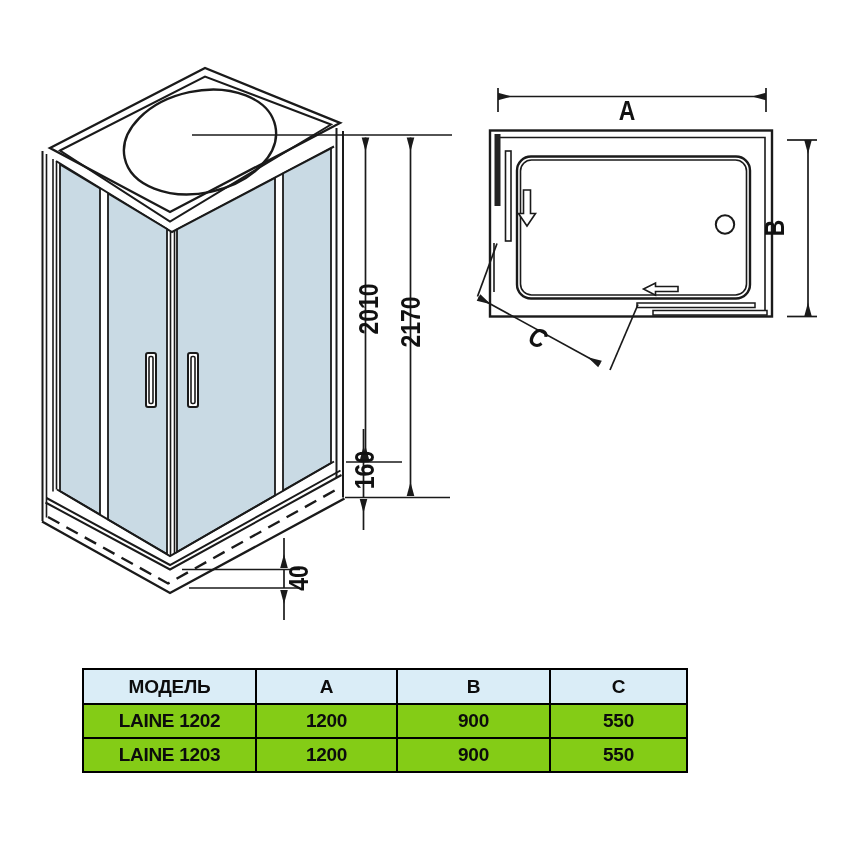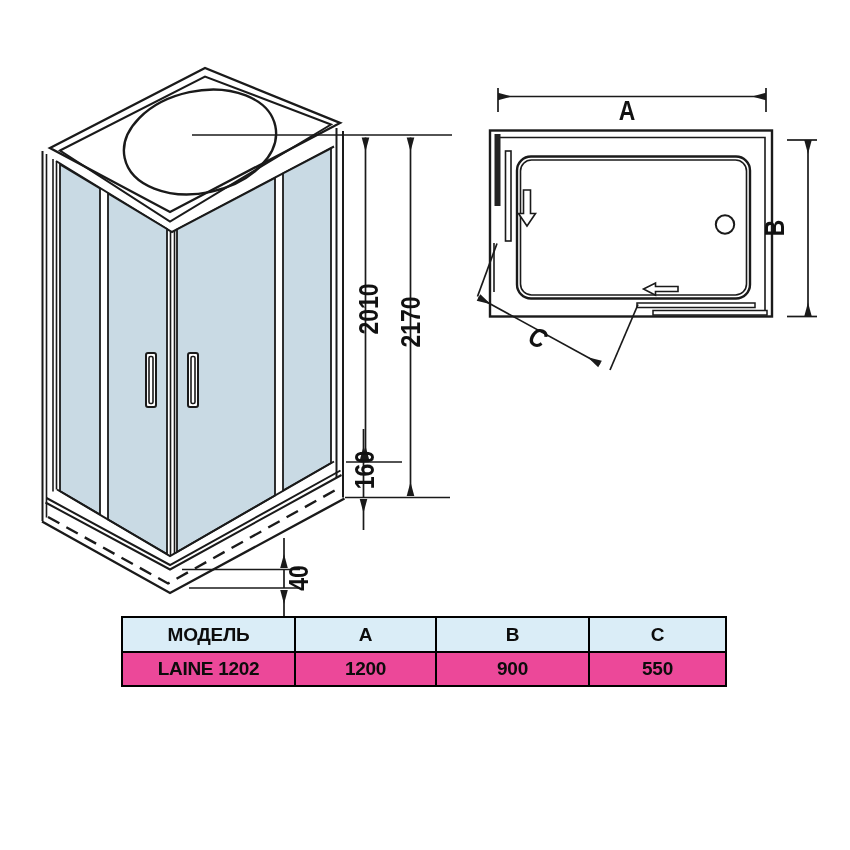--- a/index.html
+++ b/index.html
@@ -10,29 +10,29 @@
   .ln{stroke:#1a1a1a;fill:none;stroke-width:2;}
   .thk{stroke-width:2.4;}
   .thin{stroke-width:1.6;}
   .white{fill:#ffffff;stroke:#1a1a1a;}
   .dim{stroke:#1a1a1a;stroke-width:1.7;fill:none;}
   text.dimnum{font-family:"Liberation Sans",sans-serif;font-weight:bold;font-size:28px;fill:#111;text-anchor:middle;}
   text.dimletter{font-family:"Liberation Sans",sans-serif;font-weight:bold;font-size:27px;fill:#111;text-anchor:middle;}
   text.italic{font-style:italic;}
 
   
-  .tbl-wrap{position:absolute;left:82px;top:616px;margin-left:39px;}
+  .tbl-wrap{position:absolute;left:82px;top:668px;}
   table.sizes{border-collapse:collapse;table-layout:fixed;width:604px;}
   table.sizes th, table.sizes td{
     border:2.5px solid #000;text-align:center;vertical-align:middle;
     font-family:"Liberation Sans",sans-serif;font-weight:bold;font-size:19px;color:#0c0c0c;
     letter-spacing:-0.3px;padding:0;
   }
   table.sizes th{height:33px;background:#daedf7;}
-  table.sizes td{height:32px;background:#ec4899;}
+  table.sizes td{height:32px;background:#84cc16;}
 </style>
 </head>
 <body>
 
 <div id="page">
 
   <svg id="drawing" width="850" height="640" viewBox="0 0 850 640">
     <defs>
       <marker id="arw" markerUnits="userSpaceOnUse" markerWidth="16" markerHeight="10" viewBox="0 0 16 10" refX="15" refY="5" orient="auto-start-reverse">
         <path d="M1,5 L15,1.2 L15,8.8 Z" fill="#1a1a1a"></path>
@@ -164,16 +164,22 @@
           <th>C</th>
         </tr>
       </thead>
       <tbody>
         <tr>
           <td>LAINE 1202</td>
           <td>1200</td>
           <td>900</td>
           <td>550</td>
         </tr>
+        <tr>
+          <td>LAINE 1203</td>
+          <td>1200</td>
+          <td>900</td>
+          <td>550</td>
+        </tr>
       </tbody>
     </table>
   </div>
 </div>
 
 </body></html>

